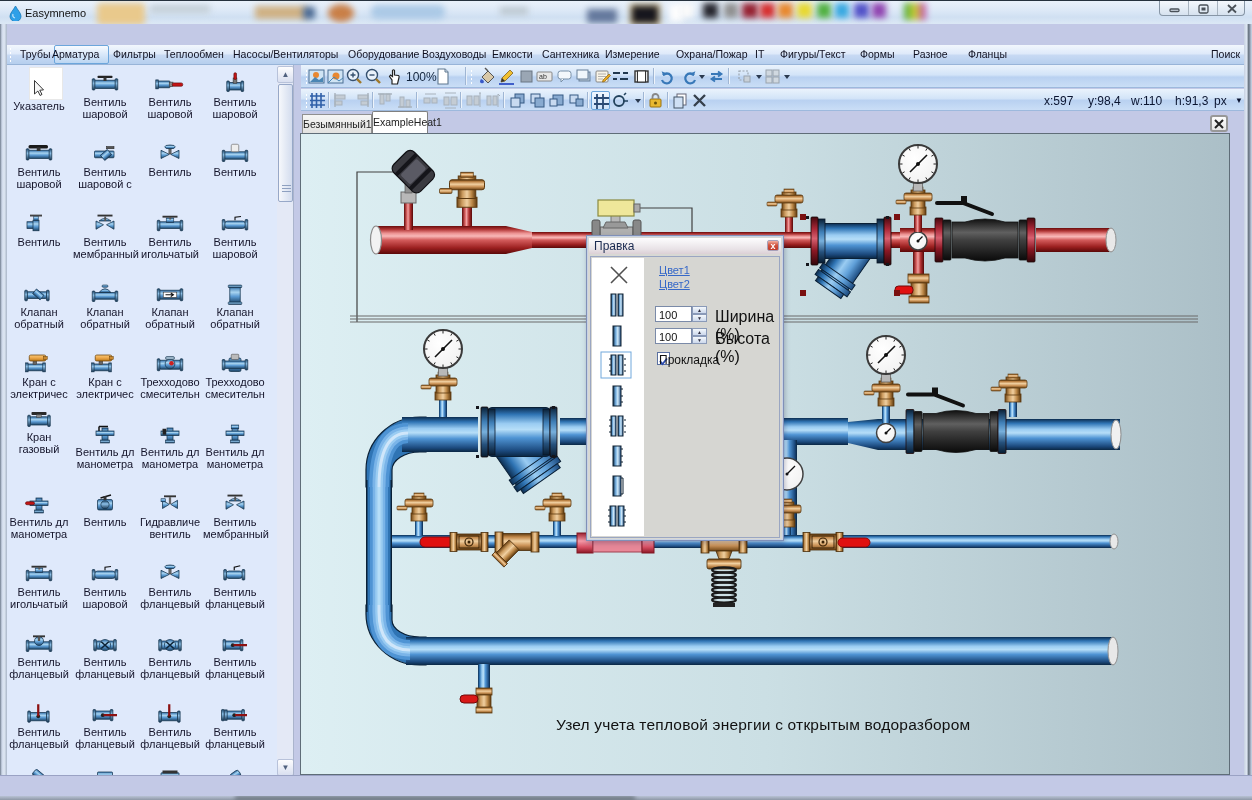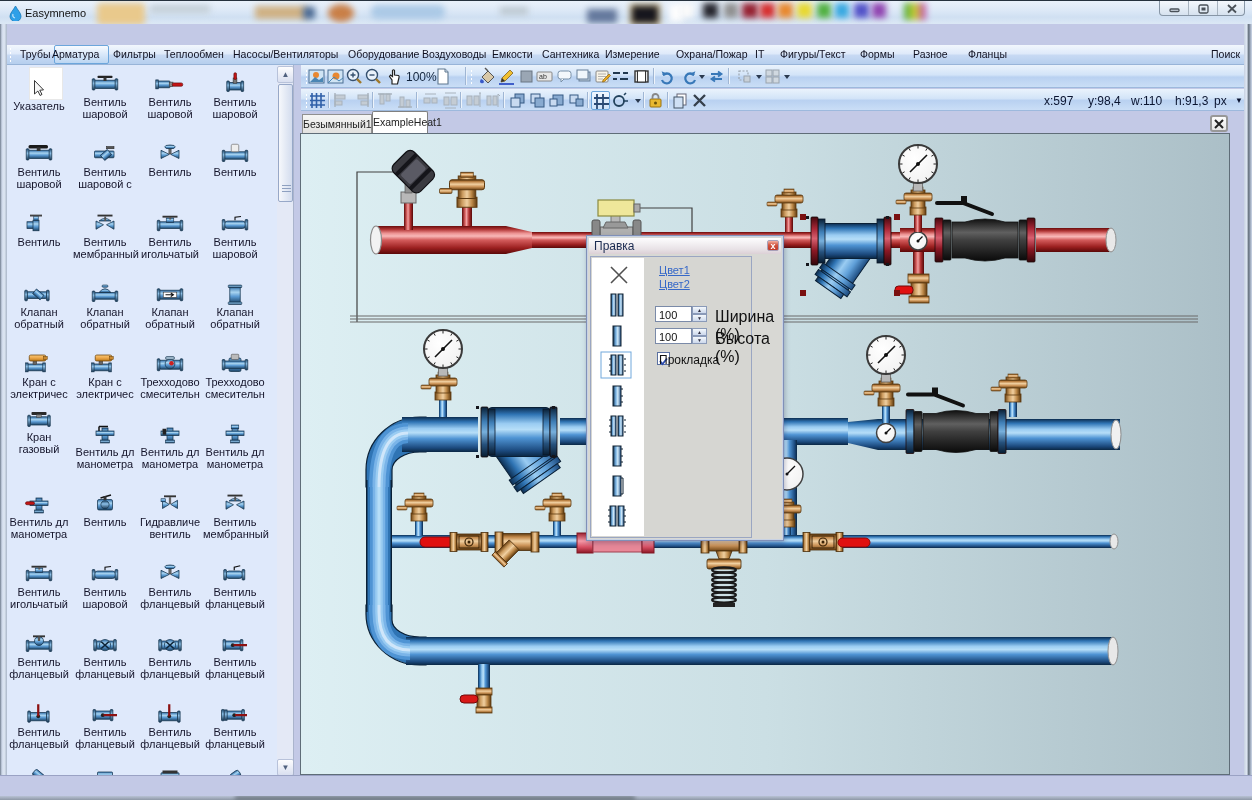--- a/index.html
+++ b/index.html
@@ -46,21 +46,21 @@
 #ctab2{left:71px;top:0px;width:56px;height:22px;background:#fff;line-height:20px;border:1px solid #808080;border-bottom:none;border-radius:2px 2px 0 0}
 #cclose{position:absolute;left:909px;top:4px;width:18px;height:17px;background:linear-gradient(180deg,#fdfdfd,#e6e6e6);border:2px solid #989898;border-radius:3px}
 #cclose svg{position:absolute;left:1px;top:1px}
 
 #canvas{left:300px;top:133px;width:930px;height:642px;border:1px solid #5f6d78;background:linear-gradient(90deg,#ddeff3 0%,#cbdfe4 50%,#abbfc7 100%)}
 #caption{position:absolute;left:255px;top:582px;font-size:15.5px;color:#111;letter-spacing:0.2px}
 
 #dlg{left:586px;top:235px;width:198px;height:306px;background:#d8d8d4;border:1px solid #8090b8;box-shadow:0 0 0 1px #c8d2e4 inset,1px 2px 5px rgba(40,40,80,.3)}
 #dlgtitle{position:absolute;left:2px;top:2px;width:192px;height:16px;background:linear-gradient(180deg,#fdfdfe,#e8e2e6 70%,#dcd0d6);font-size:12px;color:#1a2a50;padding-left:5px;line-height:16px}
 #dlgclose{position:absolute;right:4px;top:4px;width:12px;height:11px;background:linear-gradient(180deg,#f4b0a0,#d05540 45%,#c03a28);border:1px solid #a8a0b8;border-radius:2px;color:#fff;font-size:9px;line-height:10px;text-align:center;font-weight:bold}
-#dlgbody{position:absolute;left:3px;top:20px;width:162px;height:282px;background:#d6d6d2;border:1px solid #9aa6c2}
+#dlgbody{position:absolute;left:3px;top:20px;width:190px;height:282px;background:#d6d6d2;border:1px solid #9aa6c2}
 #dlgwhite{position:absolute;left:1px;top:1px;width:52px;height:278px;background:#fff}
 .dico{position:absolute}
 #dlink1,#dlink2{position:absolute;left:68px;font-size:11px;color:#3668c8;text-decoration:underline}
 .spin{position:absolute;left:64px;width:37px;height:16px;background:#fff;border:1px solid #7a8aa8;font-size:11px;color:#111;padding:2px 0 0 3px}
 .spinbtn{position:absolute;left:101px;width:15px;height:16px}
 .spinbtn div{position:absolute;left:0;width:15px;height:8px;background:linear-gradient(180deg,#f4f8fc,#ccd8ec);border:1px solid #8a9ab8;font-size:5px;color:#334;text-align:center;line-height:7px}
 .slbl{position:absolute;left:124px;font-size:16px;color:#111}
 #chk{position:absolute;left:66px;top:95px;width:13px;height:13px;background:#fff;border:1px solid #5a70a0}
 #chklbl{position:absolute;left:68px;top:96px;font-size:12px;color:#111}
 
@@ -1121,20 +1121,21 @@
         <rect x="812" y="536" width="22" height="12" fill="none" stroke="#3a2206" stroke-width="1"></rect>
         <circle cx="823.0" cy="542" r="4" fill="none" stroke="#3a2206" stroke-width="1.2"></circle>
         <circle cx="823.0" cy="542" r="1.5" fill="#3a2206"></circle>
         <rect x="838" y="538" width="32" height="9" rx="4.5" fill="#e01010" stroke="#8c0808" stroke-width="1"></rect>
         <rect x="478" y="664" width="12" height="26" fill="url(#bV)"></rect>
         <rect x="476" y="688" width="16" height="7" fill="url(#brH)" stroke="#5e3a10" stroke-width="0.8"></rect>
         <rect x="477" y="695" width="14" height="16" fill="url(#brV)" stroke="#5e3a10" stroke-width="0.8"></rect>
         <rect x="460" y="695" width="18" height="8" rx="4" fill="#d81818" stroke="#700808" stroke-width="1"></rect>
         <rect x="476" y="707" width="16" height="6" fill="url(#brH)" stroke="#5e3a10" stroke-width="0.8"></rect>
       </svg>
+    <div id="caption">Узел учета тепловой энергии с открытым водоразбором</div>
   </div>
   <div id="dlg" class="abs">
     <div id="dlgtitle">Правка</div>
     <div id="dlgclose">x</div>
     <div id="dlgbody">
       <div id="dlgwhite"></div>
       <svg class="dico" style="left:16px;top:6px" width="24" height="24" viewBox="0 0 24 24">
           <path d="M4 4 L20 20 M20 4 L4 20" stroke="#505050" stroke-width="1.6"></path>
         </svg>
       <svg class="dico" style="left:0;top:29px" width="52" height="245" viewBox="0 0 52 245">

